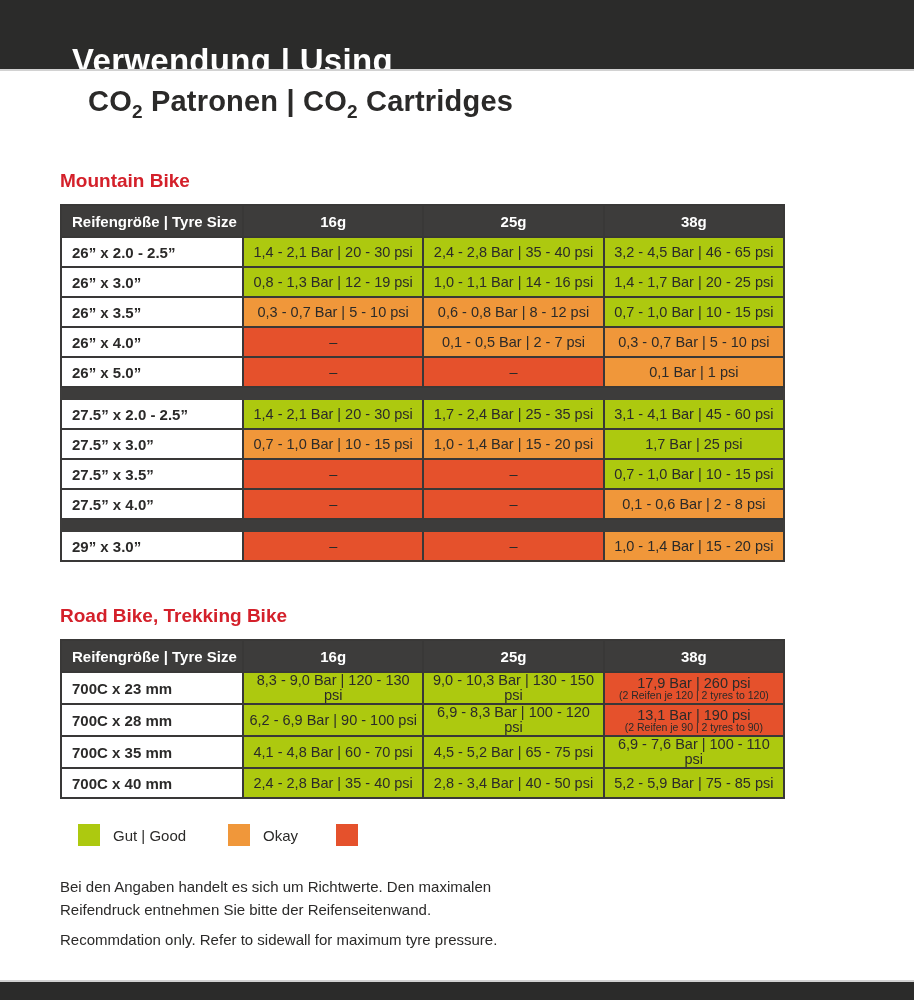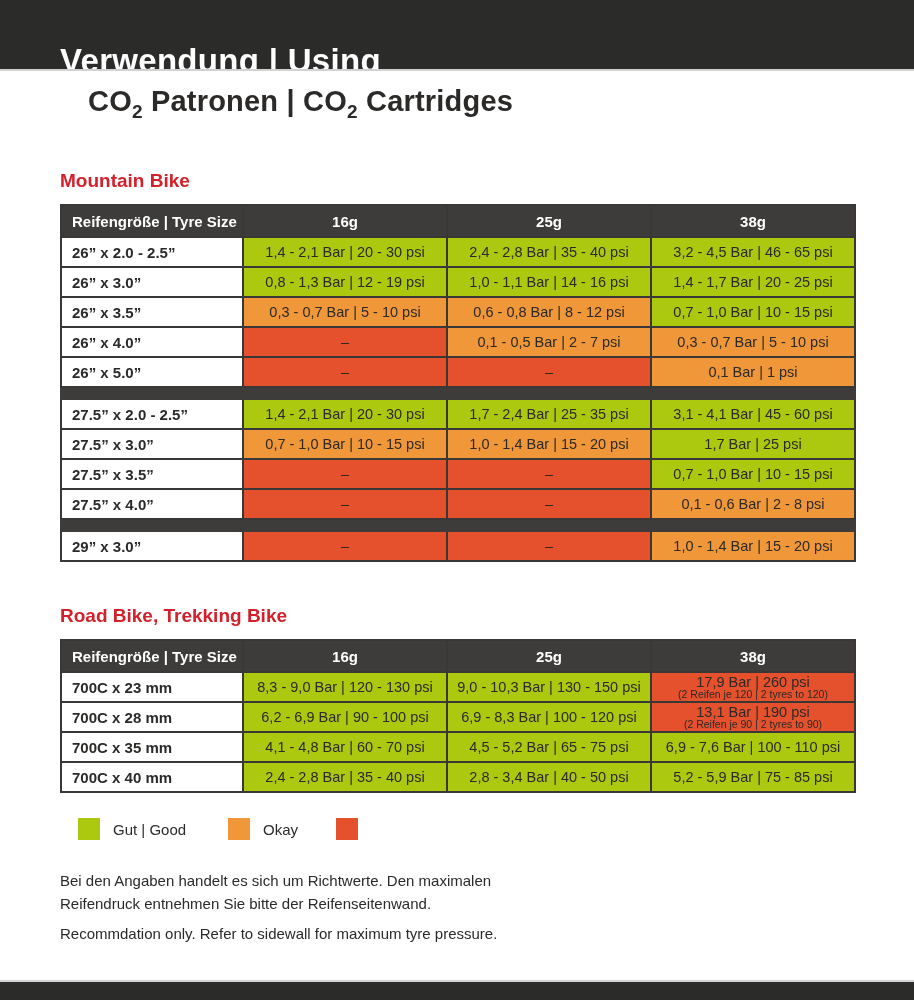--- a/index.html
+++ b/index.html
@@ -5,39 +5,39 @@
   html,body{margin:0;padding:0;}
   body{
     width:914px;height:1000px;position:relative;overflow:hidden;background:#ffffff;
     font-family:"Liberation Sans","DejaVu Sans",sans-serif;color:#2b2a29;
   }
   .top-band{
     height:69px;background:var(--dark,#2b2b2a);position:relative;overflow:hidden;
     border-bottom:2px solid #d2d2d2;
   }
   .top-band h1{
-    position:absolute;left:60px;bottom:-10px;margin:0;color:#ffffff;
+    position:absolute;left:72px;bottom:-10px;margin:0;color:#ffffff;
     font-size:33px;line-height:1.05;letter-spacing:.3px;white-space:nowrap;
   }
   .subtitle{
     margin:13px 0 0 88px;font-size:29px;font-weight:bold;line-height:34px;
     letter-spacing:.2px;
   }
   .subtitle sub{font-size:19px;line-height:0;}
   .content{padding:0 58px 0 60px;}
   .section-title{
     color:var(--red-title,#d4202a);font-size:19px;font-weight:bold;
     margin:0;line-height:22px;
   }
   .section-mtb .section-title{margin-top:52px;}
   .section-road .section-title{margin-top:43px;}
   .table-host{margin-top:4px;}
   .section-road .table-host{margin-top:5px;}
   table{
-    border-collapse:collapse;width:796px;table-layout:fixed;margin-top:12px;
+    border-collapse:collapse;width:725px;table-layout:fixed;margin-top:12px;
   }
   th,td{border:2px solid #393837;overflow:hidden;}
   thead th{
     background:var(--dark2,#3d3c3b);color:#ffffff;font-size:15px;height:28px;
     font-weight:bold;
   }
   th.hl{width:169px;text-align:left;padding-left:10px;}
   th.hc{text-align:center;}
   td.rl{
     background:#ffffff;font-weight:bold;font-size:15px;height:26px;

